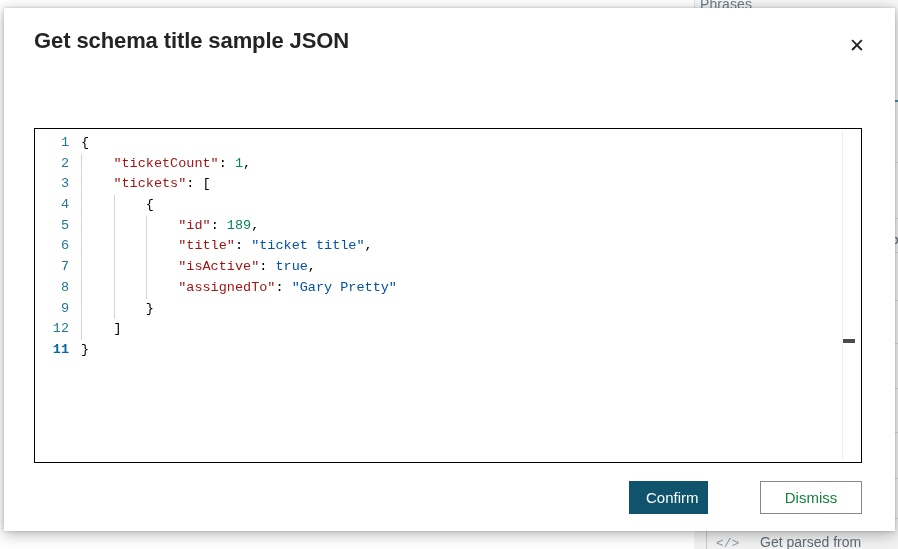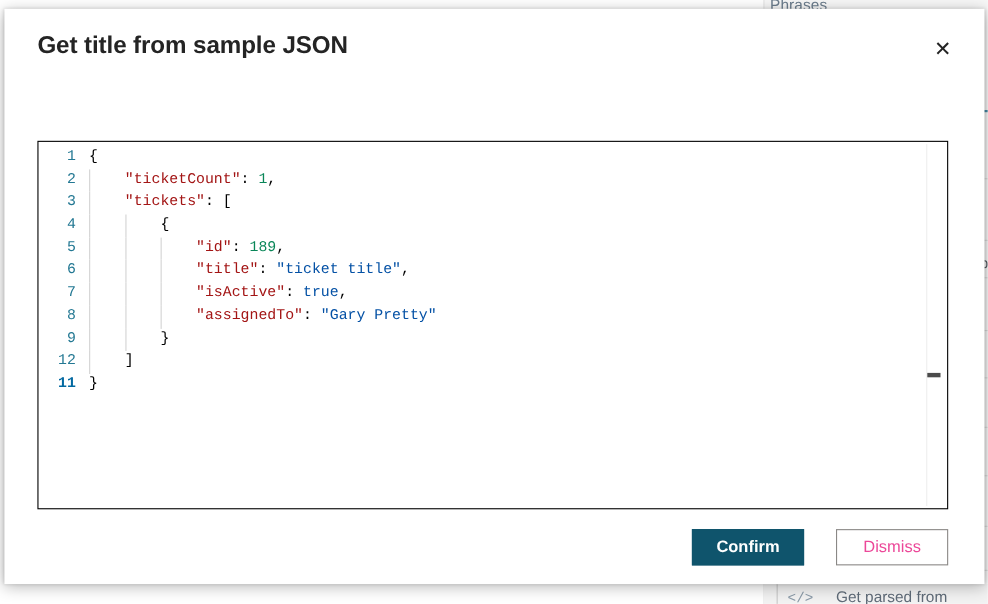--- a/index.html
+++ b/index.html
@@ -217,32 +217,32 @@
     height: 33px;
     font-size: 15px;
     font-family: "Liberation Sans", sans-serif;
     cursor: pointer;
     box-sizing: border-box;
     padding: 0 16px;
   }
   .btn-primary {
     left: 625px;
     top: 473px;
-    width: 102px;
+    width: 79px;
     background: #0f546c;
     color: #ffffff;
     border: 1px solid #0f546c;
-    font-weight: 700;
+    font-weight: 400;
   }
   .btn-secondary {
     left: 756px;
     top: 473px;
     width: 102px;
     background: #ffffff;
-    color: #ec4899;
+    color: #15803d;
     border: 1px solid #8a8886;
   }
 </style>
 </head>
 <body>
 
 <div id="backdrop">
   <div class="bg-panel"></div>
   <div class="bg-header">Phrases</div>
   <div class="bg-accent-rule"></div>
@@ -257,21 +257,21 @@
   <div class="bg-rule wide" style="top:478px;"></div>
   <div class="bg-rule wide" style="top:518px;"></div>
   <div class="bg-footer-row"></div>
   <div class="bg-vdiv"></div>
   <div class="bg-footer-icon">&lt;/&gt;</div>
   <div class="bg-footer-text">Get parsed from</div>
 </div>
 
 <div id="dialog">
 
-  <div class="dlg-title">Get title from sample JSON</div>
+  <div class="dlg-title">Get schema title sample JSON</div>
 
   <button class="dlg-close" aria-label="Close">✕</button>
 
 
   <div class="editor">
     <div class="code-area" id="code-area">
         <div class="code-line"><span class="ln">1</span><span class="tok p">{</span></div>
         <div class="code-line"><span class="indent-guide" style="left: 46px;"></span><span class="ln">2</span><span class="tok p">    </span><span class="tok k">"ticketCount"</span><span class="tok p">: </span><span class="tok n">1</span><span class="tok p">,</span></div>
         <div class="code-line"><span class="indent-guide" style="left: 46px;"></span><span class="ln">3</span><span class="tok p">    </span><span class="tok k">"tickets"</span><span class="tok p">: [</span></div>
         <div class="code-line"><span class="indent-guide" style="left: 46px;"></span><span class="indent-guide" style="left: 78.52px;"></span><span class="ln">4</span><span class="tok p">        {</span></div>

